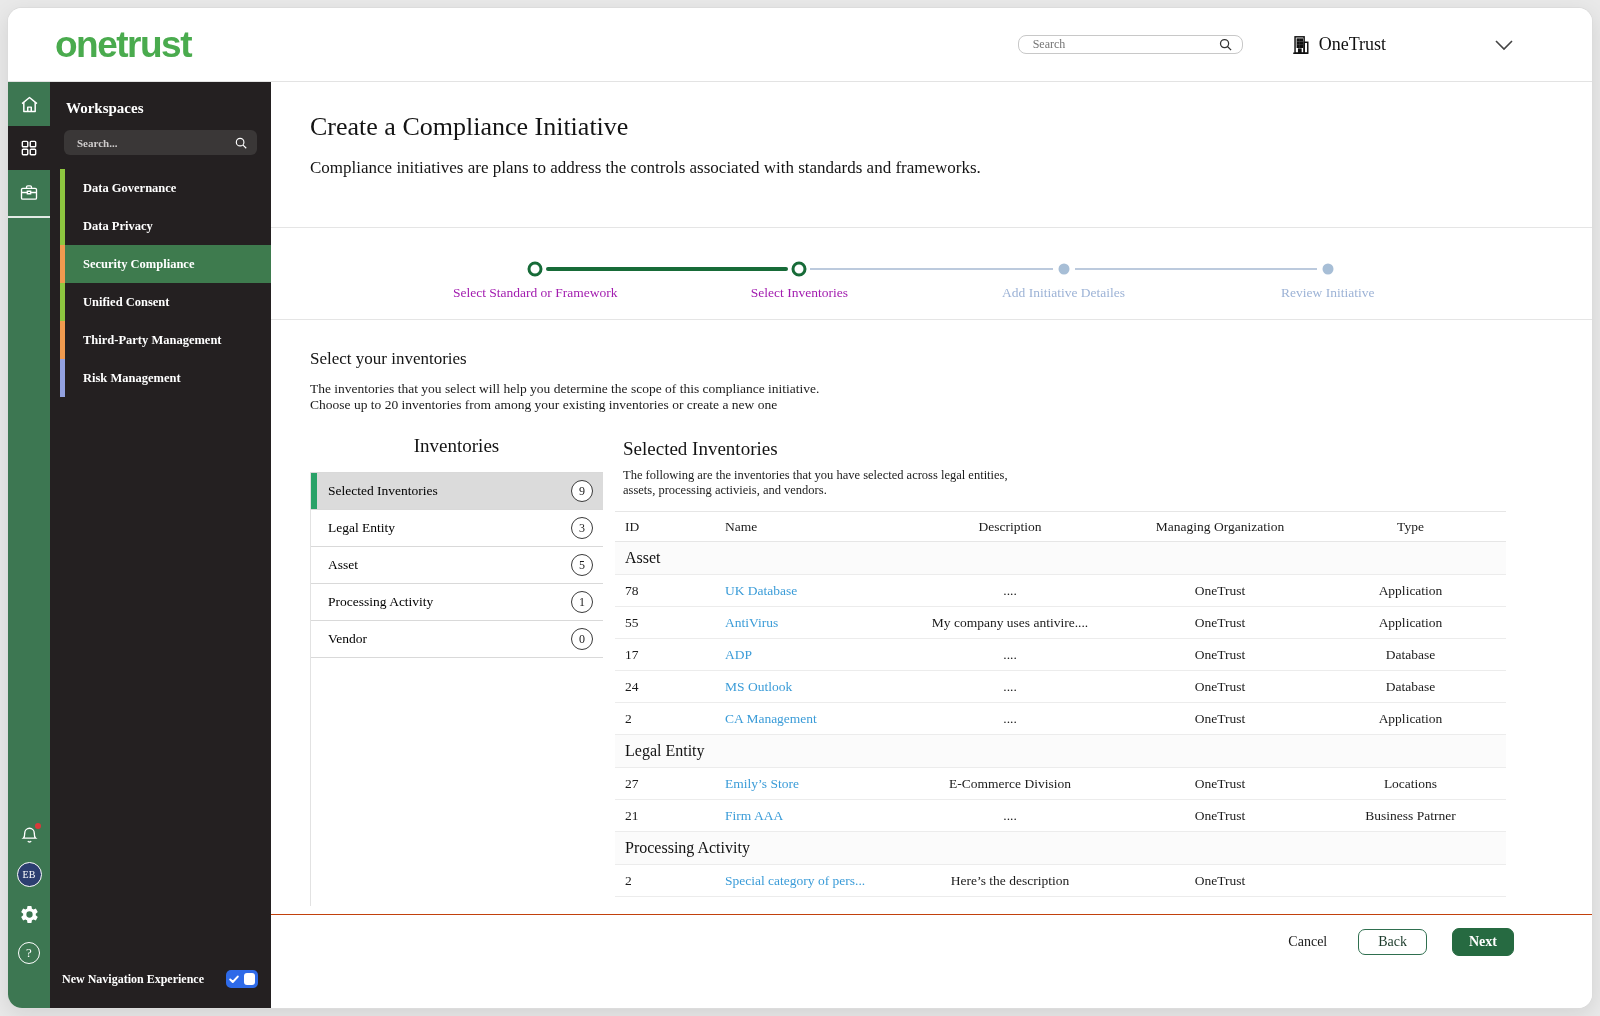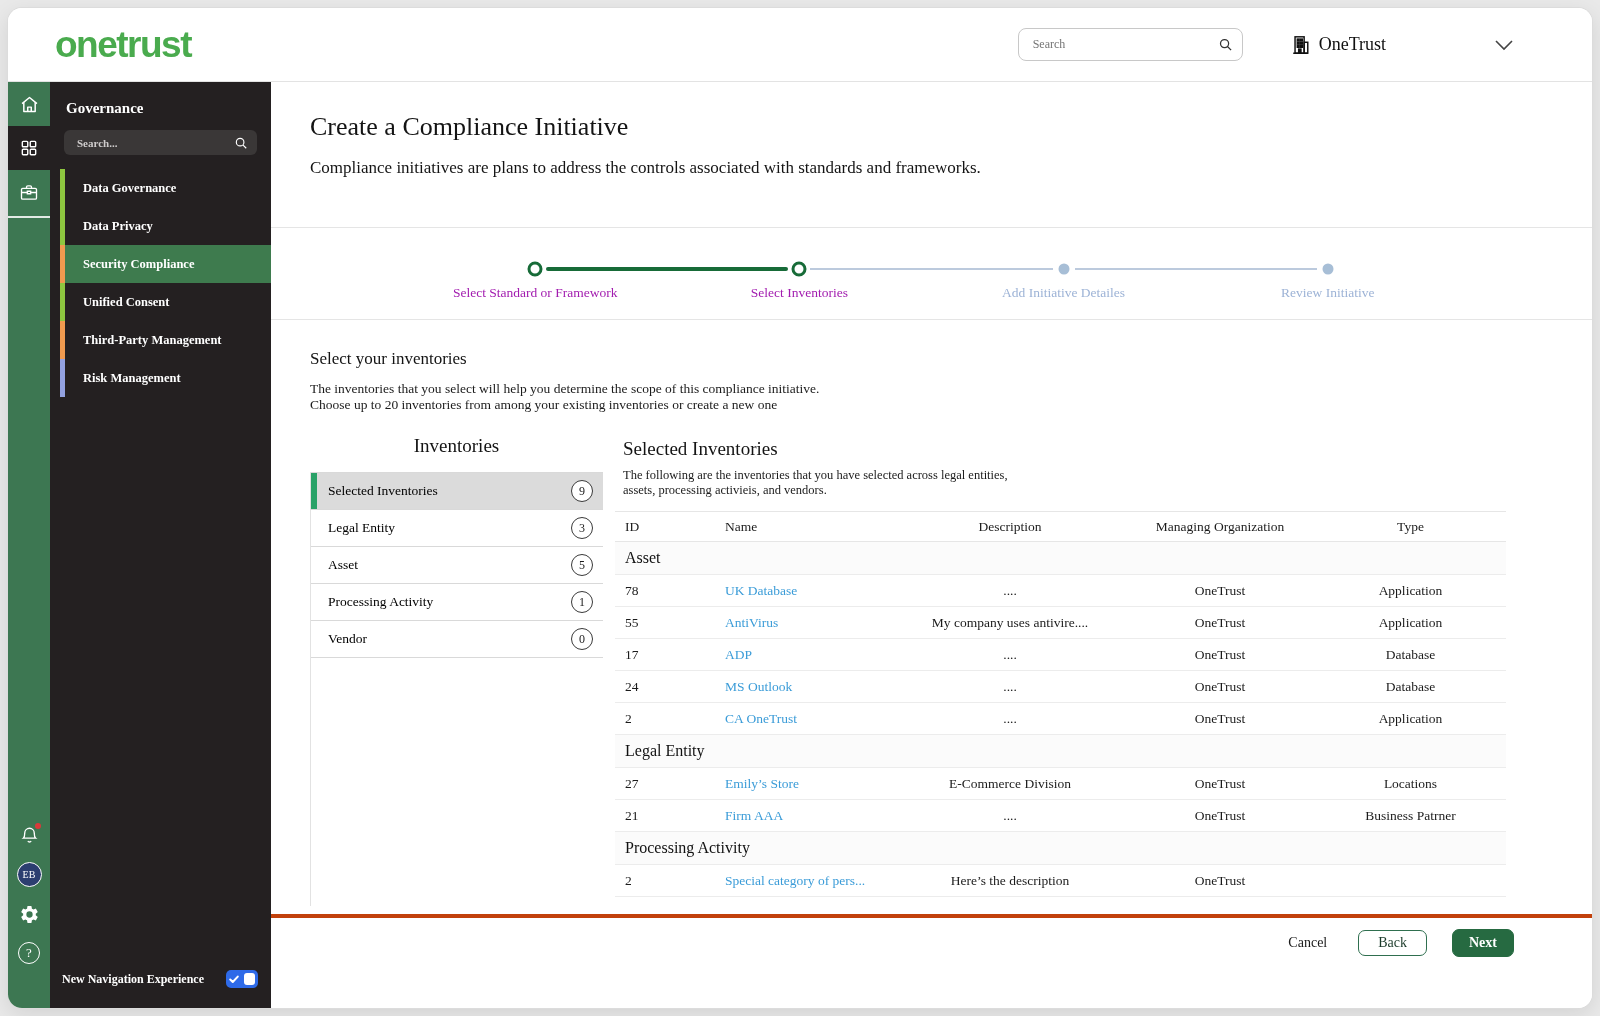--- a/index.html
+++ b/index.html
@@ -3,21 +3,21 @@
 <meta charset="utf-8">
 <style>
   * { box-sizing: border-box; }
   html,body { margin:0; padding:0; width:1600px; height:1016px; background:#e9e9e9; font-family:"Liberation Serif", serif; }
   .app { position:absolute; left:8px; top:8px; width:1584px; height:1000px; background:#fff; border-radius:14px; overflow:hidden; box-shadow:0 0 0 1px #dcdcdc, 0 6px 22px rgba(0,0,0,.10); display:flex; flex-direction:column; }
 
   
   .header { flex:0 0 74px; display:flex; align-items:center; border-bottom:1px solid #e3e3e3; padding:0 78px 0 47px; background:#fff; }
   .logo { font-family:"Liberation Sans", sans-serif; font-weight:700; font-size:37px; color:#4aab4e; letter-spacing:-1.5px; line-height:1; }
   .header-right { margin-left:auto; display:flex; align-items:center; }
-  .search-box { width:225px; height:33px; border:1px solid #c8c8c8; border-radius:8px; display:flex; align-items:center; padding:0 9px 0 12px; background:#fff; }
+  .search-box { width:225px; height:19px; border:1px solid #c8c8c8; border-radius:8px; display:flex; align-items:center; padding:0 9px 0 12px; background:#fff; }
   .search-box input { border:none; outline:none; flex:1; font:12px "Liberation Serif", serif; color:#333; background:transparent; min-width:0; }
   .org { display:flex; align-items:center; gap:9px; font-size:18px; color:#111; margin-left:48px; }
   .chevron { margin-left:108px; display:flex; }
 
   
   .body { flex:1; display:flex; min-height:0; }
 
   
   .rail { flex:0 0 42px; background:#3d7752; display:flex; flex-direction:column; align-items:center; }
   .rail-btn { width:42px; height:44px; display:flex; align-items:center; justify-content:center; }
@@ -82,21 +82,21 @@
   .sel-desc { margin-left:8px; font-size:12.5px; line-height:15px; color:#1b1b1b; }
   .tbl { margin-top:13px; width:891px; border-collapse:collapse; table-layout:fixed; }
   .tbl th { font-weight:400; font-size:13.5px; color:#1b1b1b; height:30px; border-top:1px solid #e6e6e6; border-bottom:1px solid #e6e6e6; text-align:center; padding:0; }
   .tbl th.l { text-align:left; }
   .tbl th.pad, .tbl td.pad { padding-left:10px; }
   .tbl td { font-size:13.5px; height:32px; border-bottom:1px solid #ececec; text-align:center; color:#1b1b1b; padding:0; overflow:hidden; white-space:nowrap; }
   .tbl td.l { text-align:left; }
   .tbl tr.group td { font-size:16px; height:33px; text-align:left; background:#fbfbfb; color:#111; }
   .tbl td.link { color:#3b9cd8; cursor:pointer; }
 
-  .footer { flex:0 0 54px; border-top:4px solid #c2410c; display:flex; align-items:center; justify-content:flex-end; gap:25px; padding-right:78px; }
+  .footer { flex:0 0 54px; border-top:1px solid #c2410c; display:flex; align-items:center; justify-content:flex-end; gap:25px; padding-right:78px; }
   .btn-cancel { font-size:14px; color:#1b1b1b; background:none; border:none; font-family:"Liberation Serif", serif; cursor:pointer; }
   .btn-back { font-size:14px; color:#1b3a2a; background:#fff; border:1.5px solid #2f6f4f; border-radius:7px; padding:4px 19px; font-family:"Liberation Serif", serif; cursor:pointer; }
   .btn-next { font-size:14px; font-weight:700; color:#fff; background:#266a41; border:1px solid #266a41; border-radius:7px; padding:5px 16px; font-family:"Liberation Serif", serif; cursor:pointer; }
   .bottom-pad { flex:0 0 32px; }
 
   svg { display:block; }
 </style>
 </head>
 <body>
 
@@ -189,21 +189,21 @@
               </svg>
           </span>
         </div>
         <div class="help-circle">
           <span>?</span>
         </div>
       </div>
     </div>
 
     <div class="panel">
-      <div class="panel-title">Governance</div>
+      <div class="panel-title">Workspaces</div>
       <div class="panel-search">
         <input type="text" placeholder="Search..." style="">
         <span>
           <svg width="14" height="14" viewBox="0 0 24 24" fill="none" stroke="#fff" stroke-width="2">
               <circle cx="10.5" cy="10.5" r="6.5"></circle>
               <line x1="15.5" y1="15.5" x2="21" y2="21"></line>
             </svg>
         </span>
       </div>
       <div class="menu" id="workspace-menu">
@@ -354,21 +354,21 @@
                   </tr>
                   <tr>
                     <td class="l pad">24</td>
                     <td class="l link">MS Outlook</td>
                     <td>....</td>
                     <td>OneTrust</td>
                     <td>Database</td>
                   </tr>
                   <tr>
                     <td class="l pad">2</td>
-                    <td class="l link">CA OneTrust</td>
+                    <td class="l link">CA Management</td>
                     <td>....</td>
                     <td>OneTrust</td>
                     <td>Application</td>
                   </tr>
                   <tr class="group">
                     <td colspan="5" class="pad">Legal Entity</td>
                   </tr>
                   <tr>
                     <td class="l pad">27</td>
                     <td class="l link">Emily’s Store</td>

